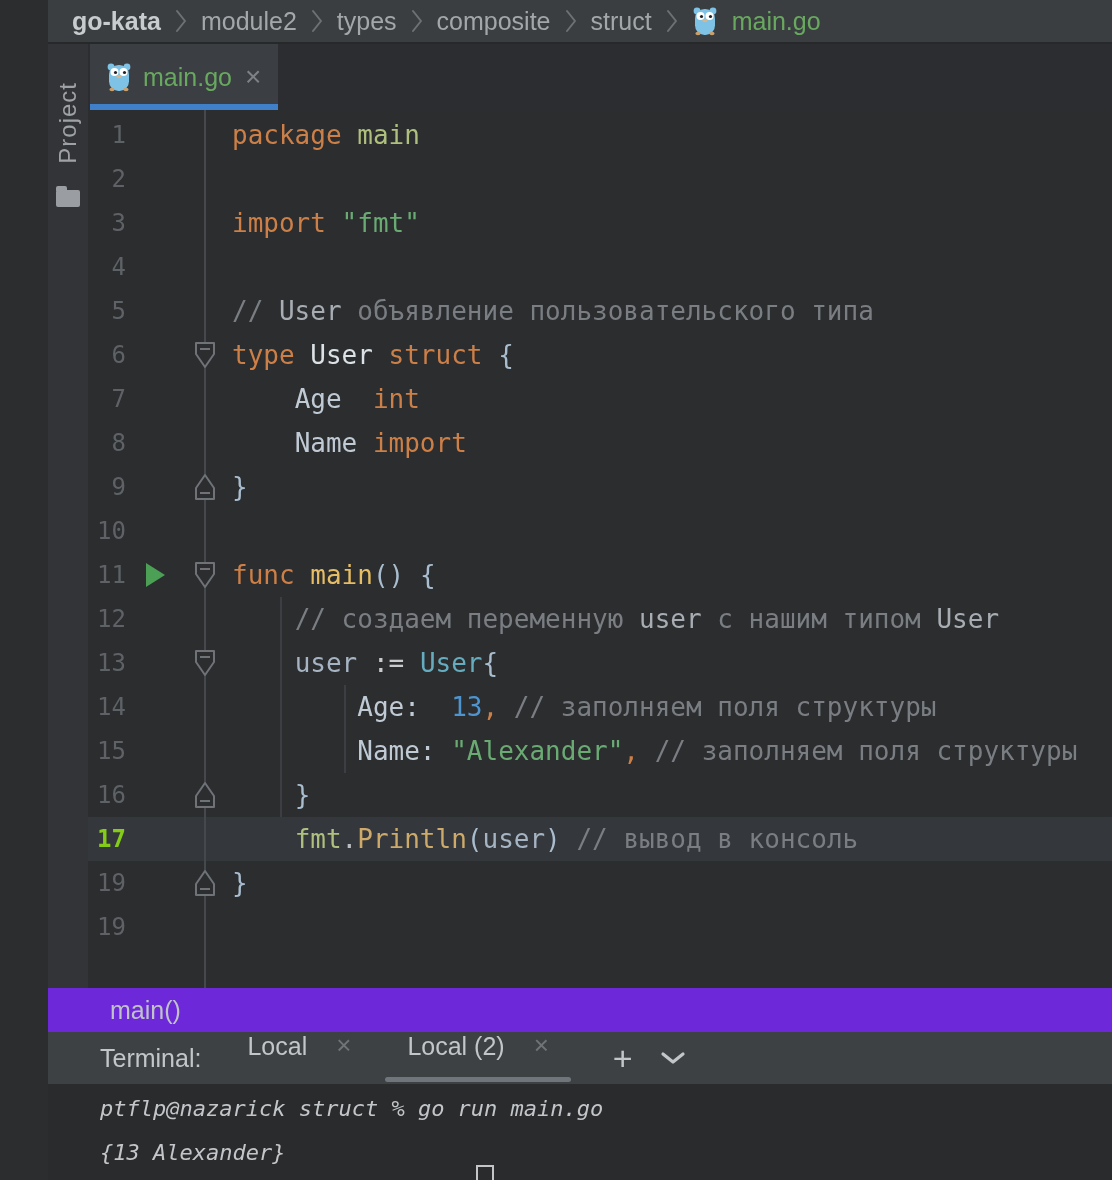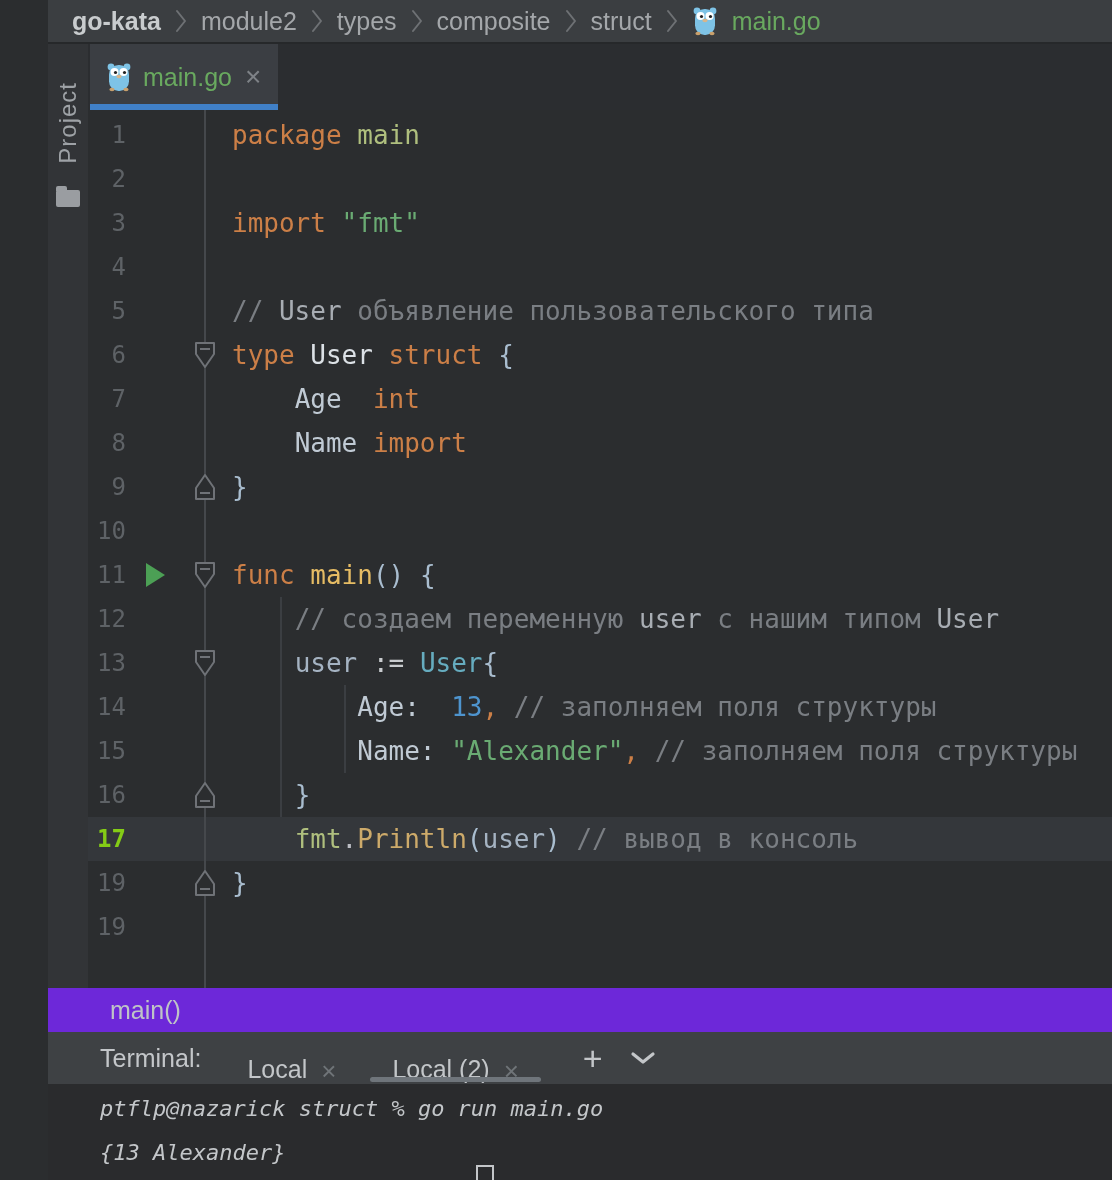--- a/index.html
+++ b/index.html
@@ -58,21 +58,21 @@
 
   
   #ctx-bar{height:44px;background:#6d28d9;display:flex;align-items:center;
            padding-left:62px;box-sizing:border-box;}
   #ctx-bar span{font-size:25px;color:#BFC3C7;}
 
   
   #term-header{height:52px;background:#3E4144;display:flex;align-items:center;
                padding-left:52px;box-sizing:border-box;}
   .term-label{font-size:25px;color:#C3C6C9;margin-right:36px;}
-  .tterm-tab{position:relative;height:100%;display:flex;align-items:flex-end;gap:14px;
+  .tterm-tab{position:relative;height:100%;display:flex;align-items:flex-start;gap:29px;
              padding:0 10px;margin-right:36px;cursor:pointer;}
   .tterm-tab .tlabel{font-size:25px;color:#C3C6C9;white-space:nowrap;}
   .tterm-tab .tclose{font-size:26px;color:#6F7478;line-height:1;}
   .tab-active-bar{position:absolute;left:-12px;right:-12px;bottom:2px;height:5px;
                   border-radius:3px;background:#6F757B;}
   .plus-btn{font-size:34px;color:#C3C6C9;margin-left:18px;margin-right:26px;cursor:pointer;line-height:1;}
   .chev-btn{display:inline-flex;cursor:pointer;}
 
   
   #term-body{position:relative;height:96px;background:#2A2B2D;overflow:hidden;

